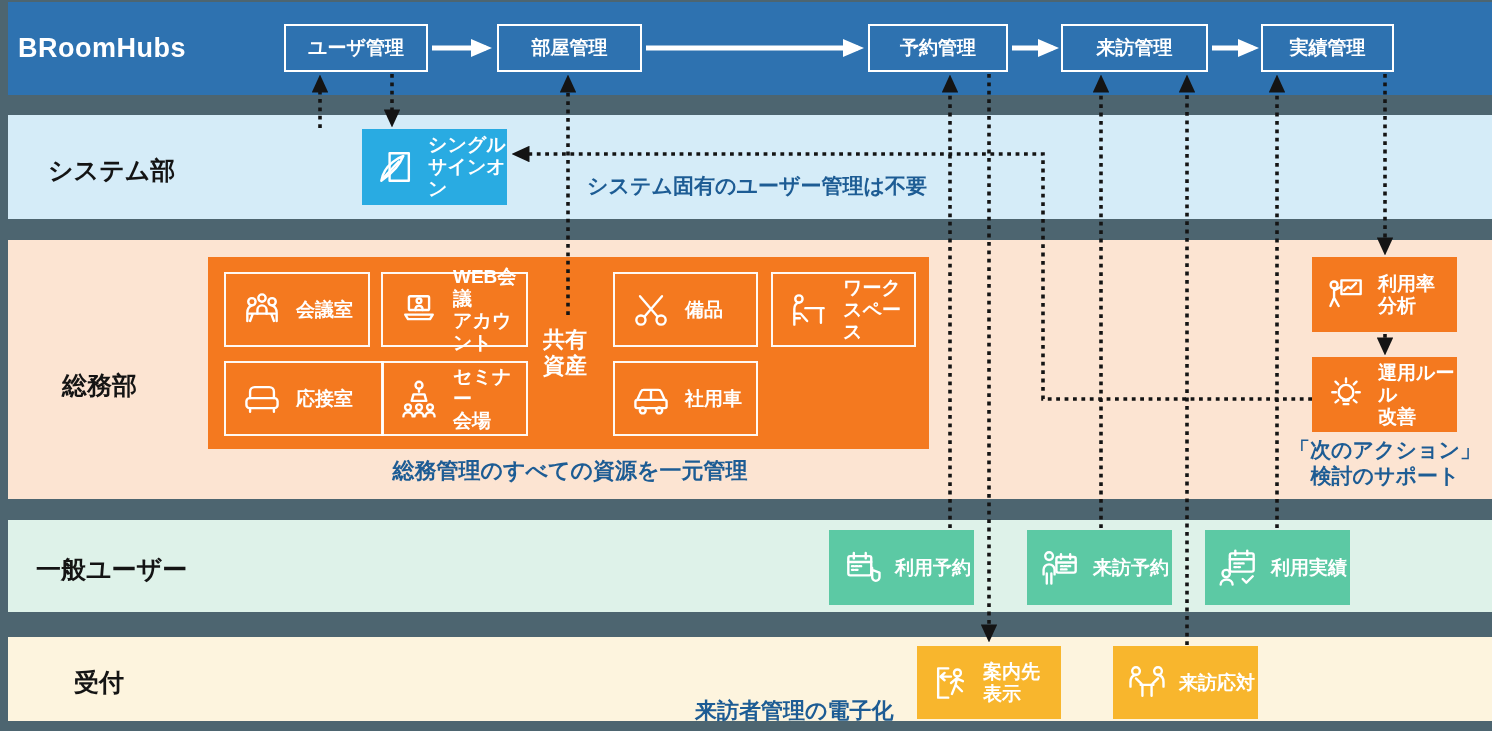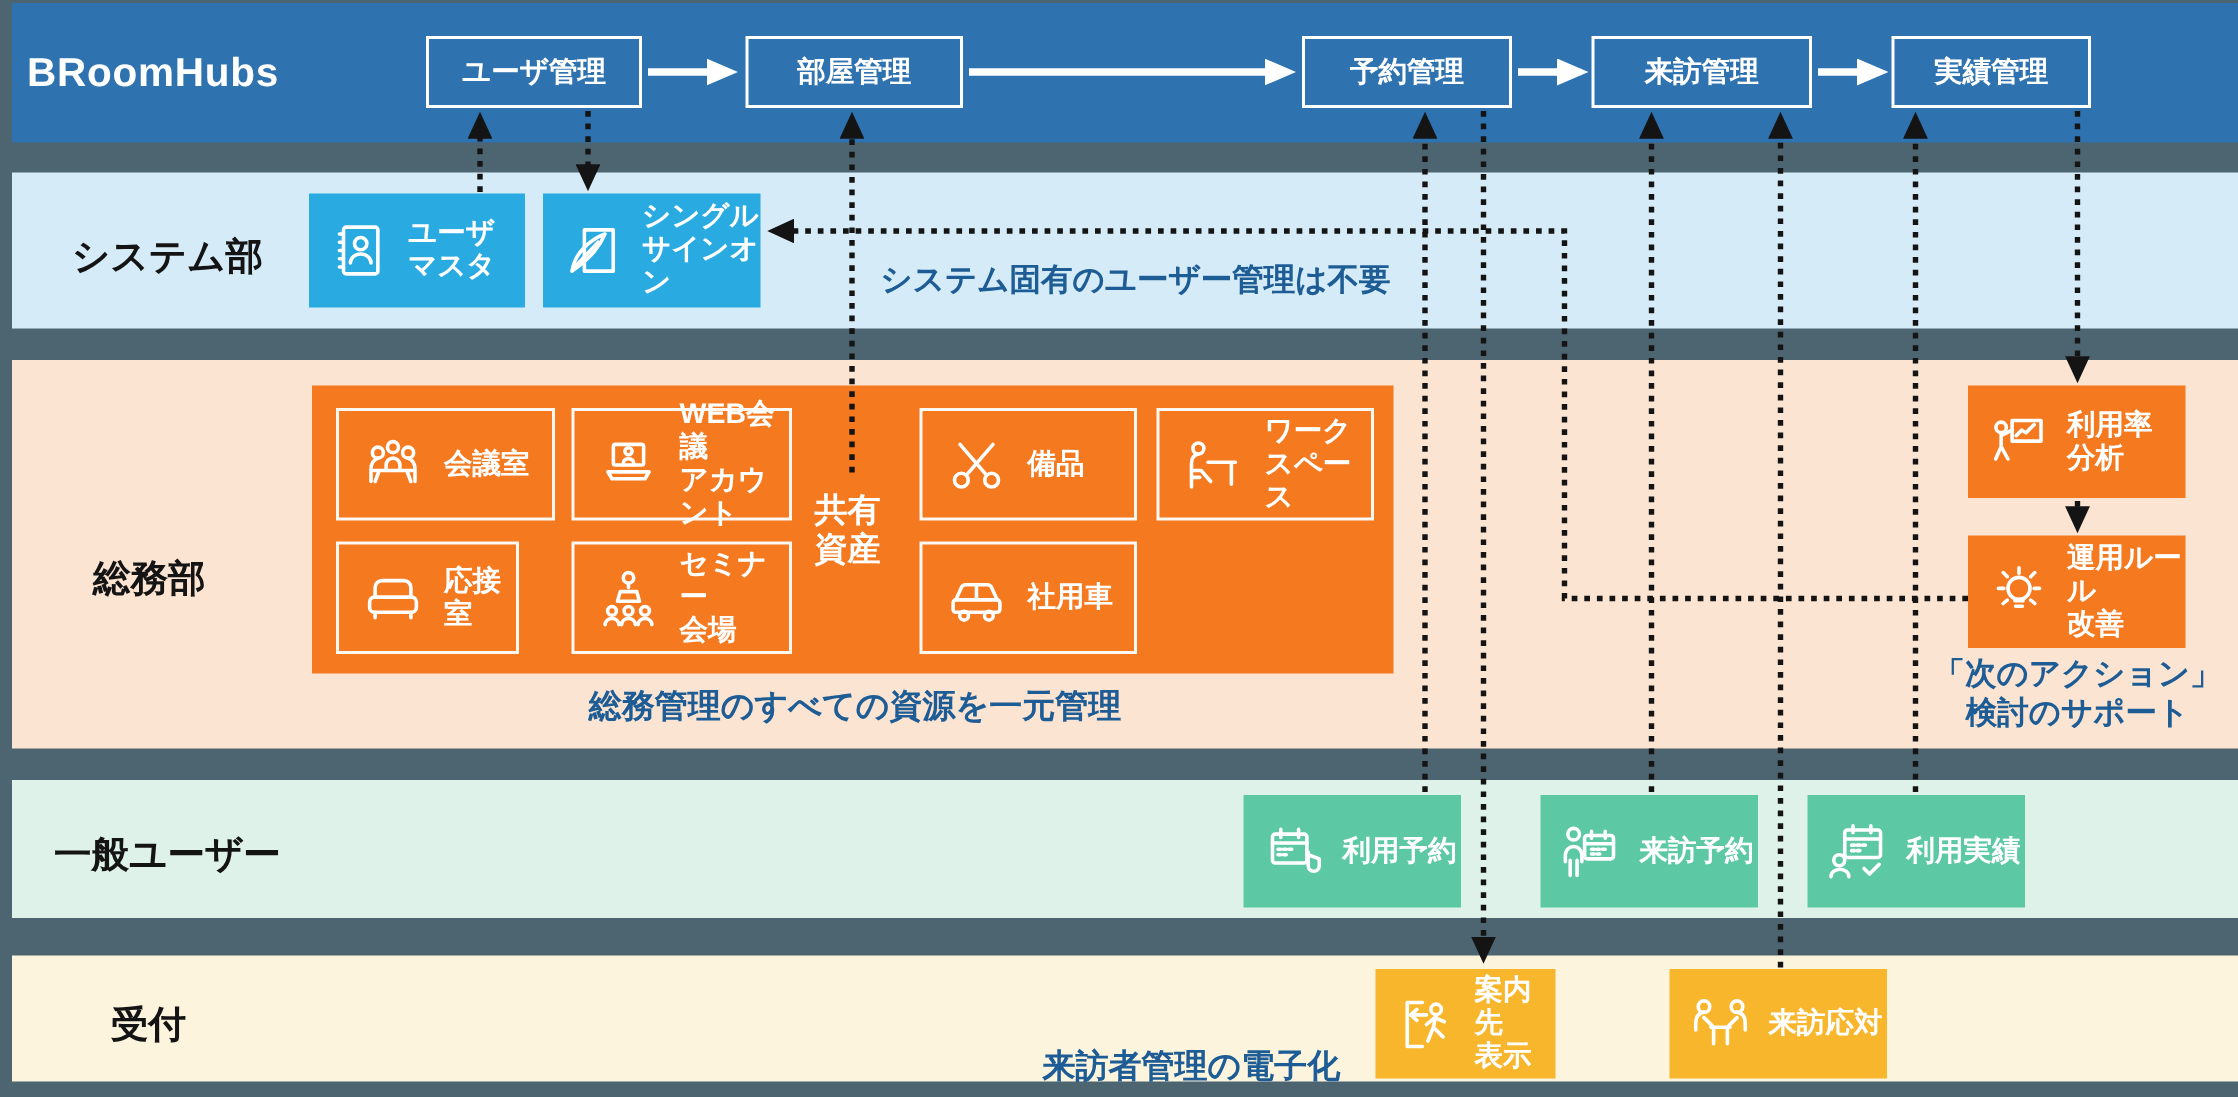--- a/index.html
+++ b/index.html
@@ -62,30 +62,20 @@
     </div>
   <div class="abs flowbox" style="left:1261px;width:133px;">
       <span>実績管理</span>
     </div>
 
   <div class="abs lane-label" style="left:48px;top:154px;">システム部</div>
   <div class="abs lane-label" style="left:62px;top:369px;">総務部</div>
   <div class="abs lane-label" style="left:36px;top:553px;">一般ユーザー</div>
   <div class="abs lane-label" style="left:74px;top:666px;">受付</div>
 
-  <div class="abs solidbox cyan" style="left:206px;top:129px;width:144px;height:76px;">
-    <svg class="ic" viewBox="0 0 48 48">
-      <rect x="12" y="7" width="25" height="34" rx="2"></rect>
-      <path d="M9 12 h3 M9 18 h3 M9 24 h3 M9 30 h3 M9 36 h3"></path>
-      <circle cx="24.5" cy="19" r="4.5"></circle>
-      <path d="M17 33 a7.5 6.5 0 0 1 15 0"></path>
-    </svg>
-    <div class="lbl">ユーザ
-マスタ</div>
-  </div>
   <div class="abs solidbox cyan" style="left:362px;top:129px;width:145px;height:76px;">
     <svg class="ic" viewBox="0 0 48 48">
       <rect x="17" y="9" width="21" height="30"></rect>
       <path d="M8 39 q2 -12 12 -20 q6 -5 12 -7 q-3 7 -8 13 q-6 7 -16 14"></path>
       <path d="M10 36 L27 18"></path>
     </svg>
     <div class="lbl">シングル
 サインオン</div>
   </div>
   <div class="abs cap" style="left:587px;top:172px;font-size:21px;">システム固有のユーザー管理は不要</div>
@@ -108,21 +98,21 @@
   <div class="abs assetbox" style="left:381px;top:272px;width:147px;height:75px;">
     <svg class="ic" viewBox="0 0 48 48">
       <rect x="13" y="9" width="22" height="15" rx="1.5"></rect>
       <circle cx="24" cy="14" r="2.6"></circle>
       <path d="M20 24 q0 -4.5 4 -4.5 q4 0 4 4.5"></path>
       <path d="M9 29 h30 l-3 5 H12 z"></path>
     </svg>
     <div class="lbl">WEB会議
 アカウント</div>
   </div>
-  <div class="abs assetbox" style="left:224px;top:361px;width:122px;height:75px;gap:12px;">
+  <div class="abs assetbox" style="left:224px;top:361px;width:160px;height:75px;gap:12px;">
     <svg class="ic" viewBox="0 0 48 48">
       <rect x="7" y="23" width="34" height="11" rx="3.5"></rect>
       <path d="M11 23 v-7 a5 5 0 0 1 5 -5 h16 a5 5 0 0 1 5 5 v7"></path>
       <path d="M11 34 v4 M37 34 v4"></path>
     </svg>
     <div class="lbl">応接室</div>
   </div>
   <div class="abs assetbox" style="left:381px;top:361px;width:147px;height:75px;">
     <svg class="ic" viewBox="0 0 48 48">
       <circle cx="24" cy="9" r="3.8"></circle>
@@ -214,21 +204,21 @@
       <path d="M14 14.5 h26 M20 5 v5 M33 5 v5"></path>
       <path d="M19 19 h2 M23 19 h2 M27 19 h2 M19 23 h2 M23 23 h2"></path>
       <circle cx="10" cy="30" r="4"></circle>
       <path d="M4 42 a6.5 5.5 0 0 1 13 0"></path>
       <path d="M28 36 l4 4 7 -7"></path>
     </svg>
     <div class="lbl">利用実績</div>
   </div>
 
   <div class="abs cap" style="left:695px;top:668px;font-size:22px;margin-top:28px;">来訪者管理の電子化</div>
-  <div class="abs solidbox yellow" style="left:917px;top:646px;width:120px;height:73px;">
+  <div class="abs solidbox yellow" style="left:917px;top:646px;width:144px;height:73px;">
     <svg class="ic" viewBox="0 0 48 48">
       <path d="M21 8 h-11 v32 h11"></path>
       <path d="M24 17 H13 M17 13 l-4.5 4 4.5 4"></path>
       <circle cx="31" cy="13" r="3.8"></circle>
       <path d="M31 17 l-2 9 M29 26 l-4 10 M29 26 l7 7 M30 19 l-6 5 M30 19 l7 3"></path>
     </svg>
     <div class="lbl">案内先
 表示</div>
   </div>
   <div class="abs solidbox yellow" style="left:1113px;top:646px;width:145px;height:73px;">

